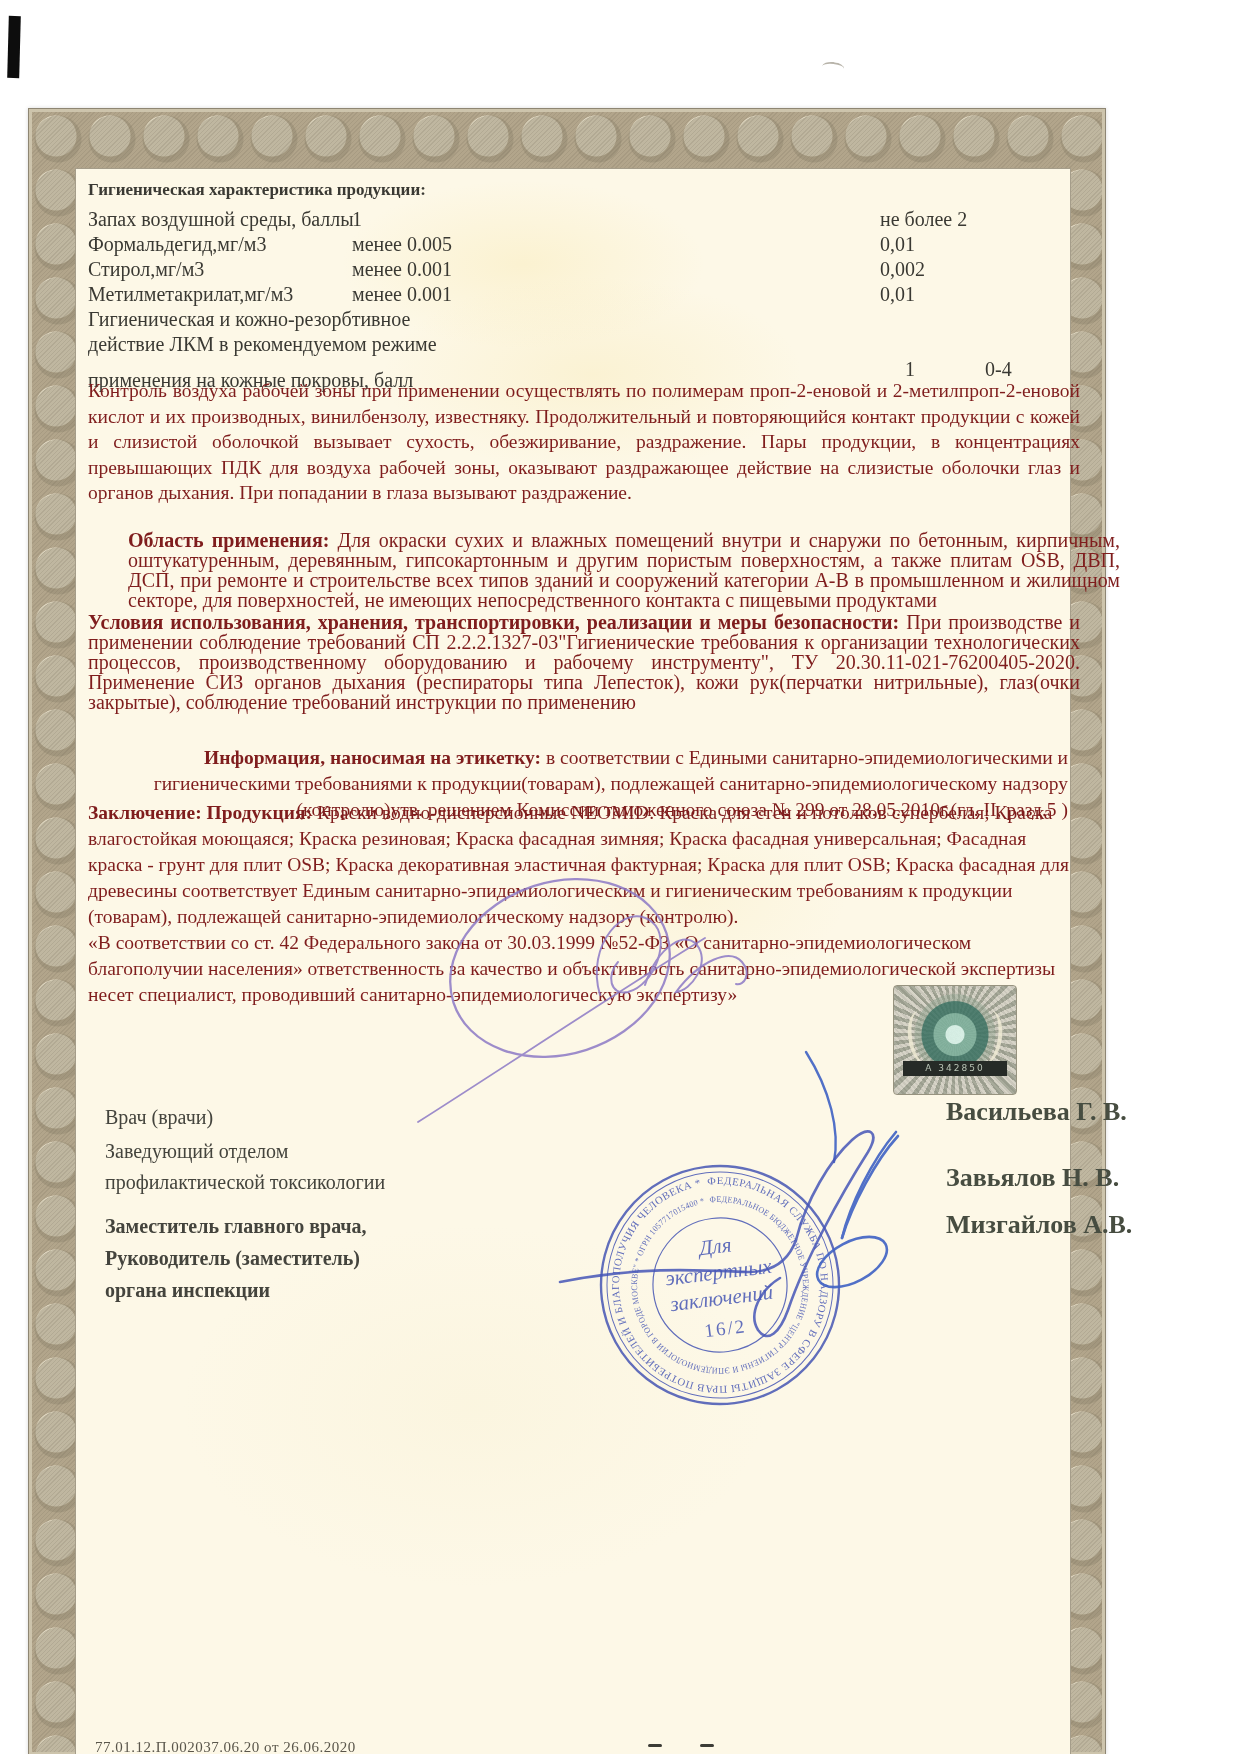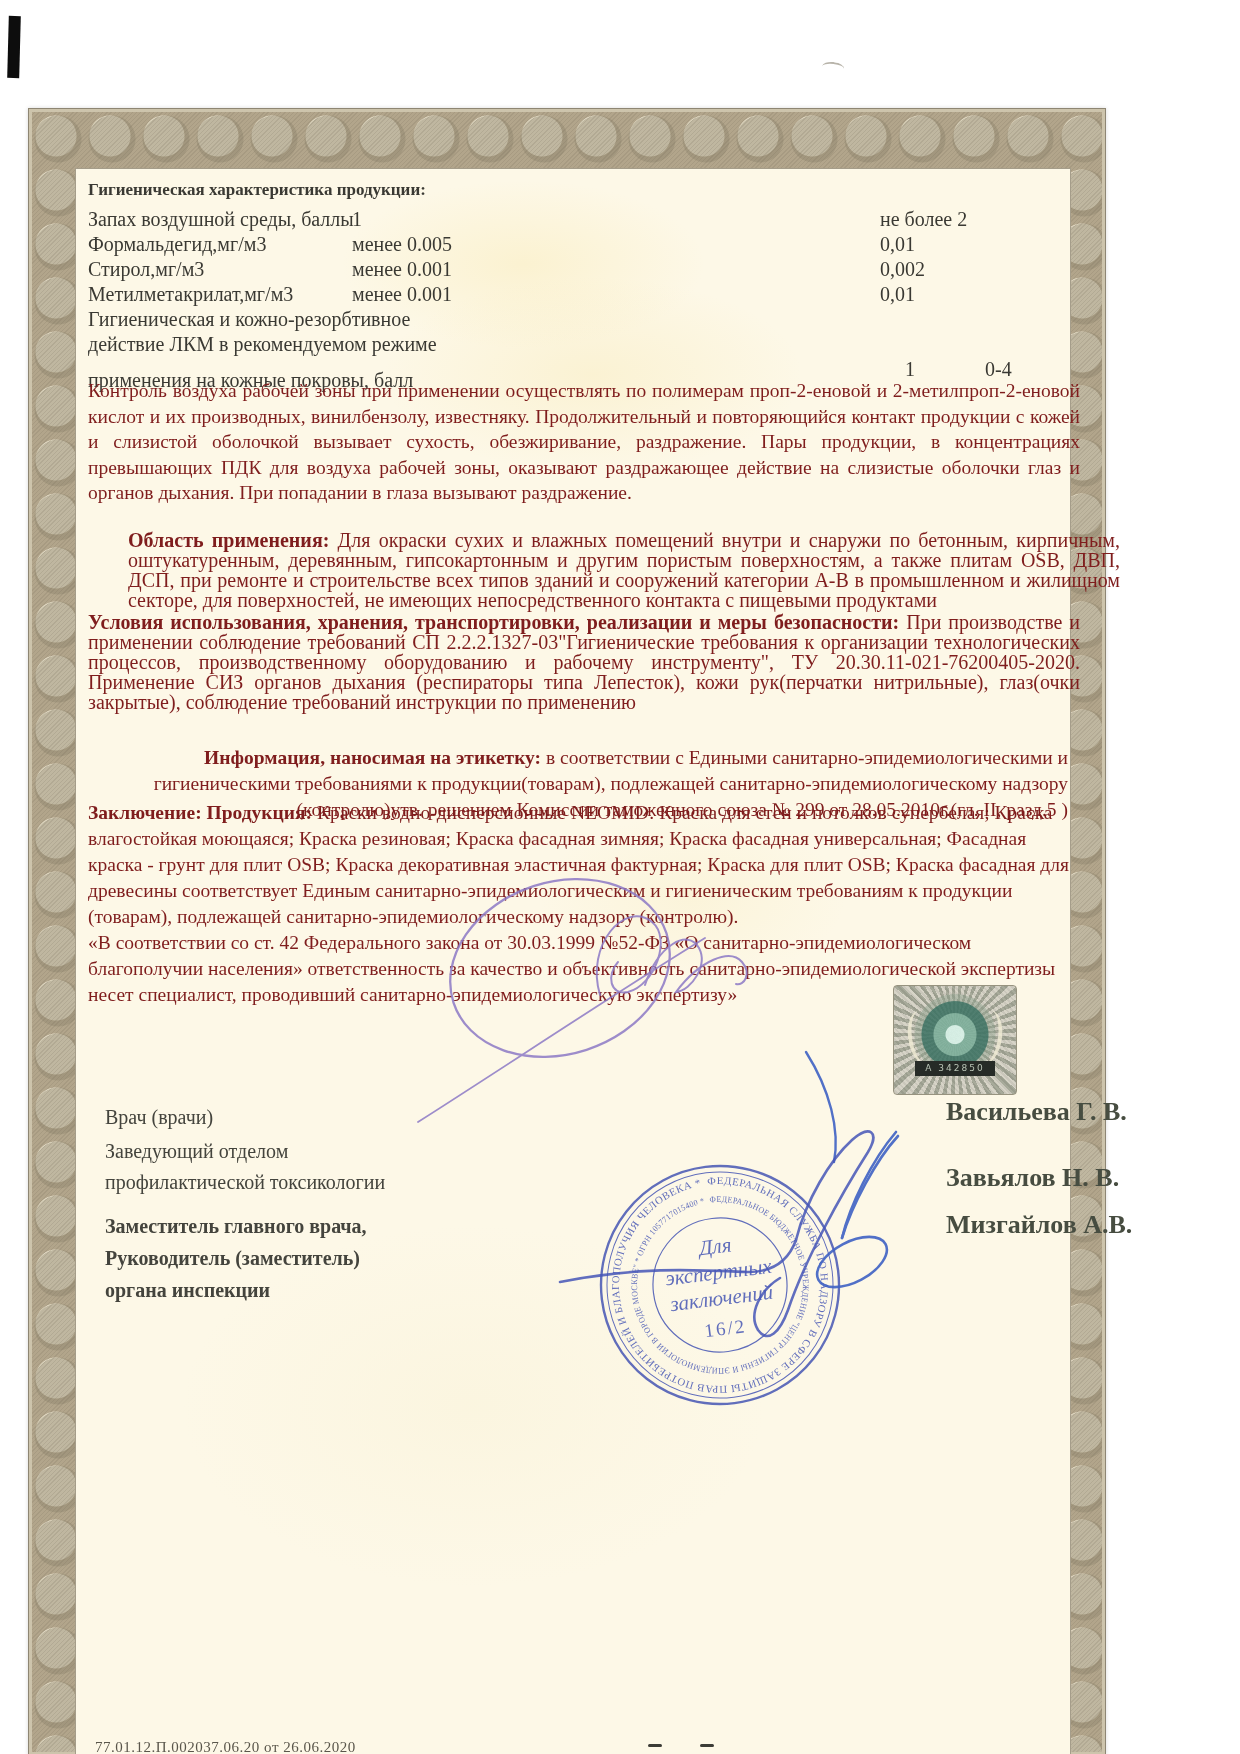--- a/index.html
+++ b/index.html
@@ -56,21 +56,21 @@
     border:1px solid #97937f;
     background-image:
       radial-gradient(circle at 50% 45%, rgba(215,240,230,.95) 0 9px, rgba(125,175,155,.9) 10px 21px, rgba(62,115,100,.88) 22px 33px, rgba(140,160,140,.45) 34px 40px, rgba(0,0,0,0) 41px),
       repeating-conic-gradient(from 0deg at 50% 45%, rgba(255,255,255,.28) 0 4deg, rgba(85,105,92,.28) 4deg 8deg),
       repeating-linear-gradient(45deg, #c7c3b2 0 2px, #b5b1a1 2px 4px);
   }
   .holo-laurel{width:26px;height:54px;border-radius:50%;top:24px;}
   .holo-laurel.l{left:14px;border-left:4px solid rgba(238,234,212,.85);transform:rotate(-8deg);}
   .holo-laurel.r{right:14px;border-right:4px solid rgba(238,234,212,.85);transform:rotate(8deg);}
   .holo-band{
-    left:50%;transform:translateX(-50%);bottom:18px;width:80px;height:15px;background:#262b27;
+    left:50%;transform:translateX(-50%);bottom:18px;width:104px;height:15px;background:#262b27;
     color:#b9c4b6;font-family:"DejaVu Sans",sans-serif;font-size:9px;letter-spacing:2px;
     text-align:center;line-height:15px;
   }
   
   .stamp-wrap{left:595px;top:1160px;width:250px;height:250px;transform:rotate(-7deg);opacity:.85;}
   .stamp-wrap svg{display:block;}
   .stamp-center{font-style:italic;font-family:"Liberation Serif",serif;}
   
   .sig-overlay{left:0;top:0;width:1240px;height:1754px;pointer-events:none;}
   .z1{z-index:1}.z2{z-index:2}.z3{z-index:3}.z4{z-index:4}.z5{z-index:5}

